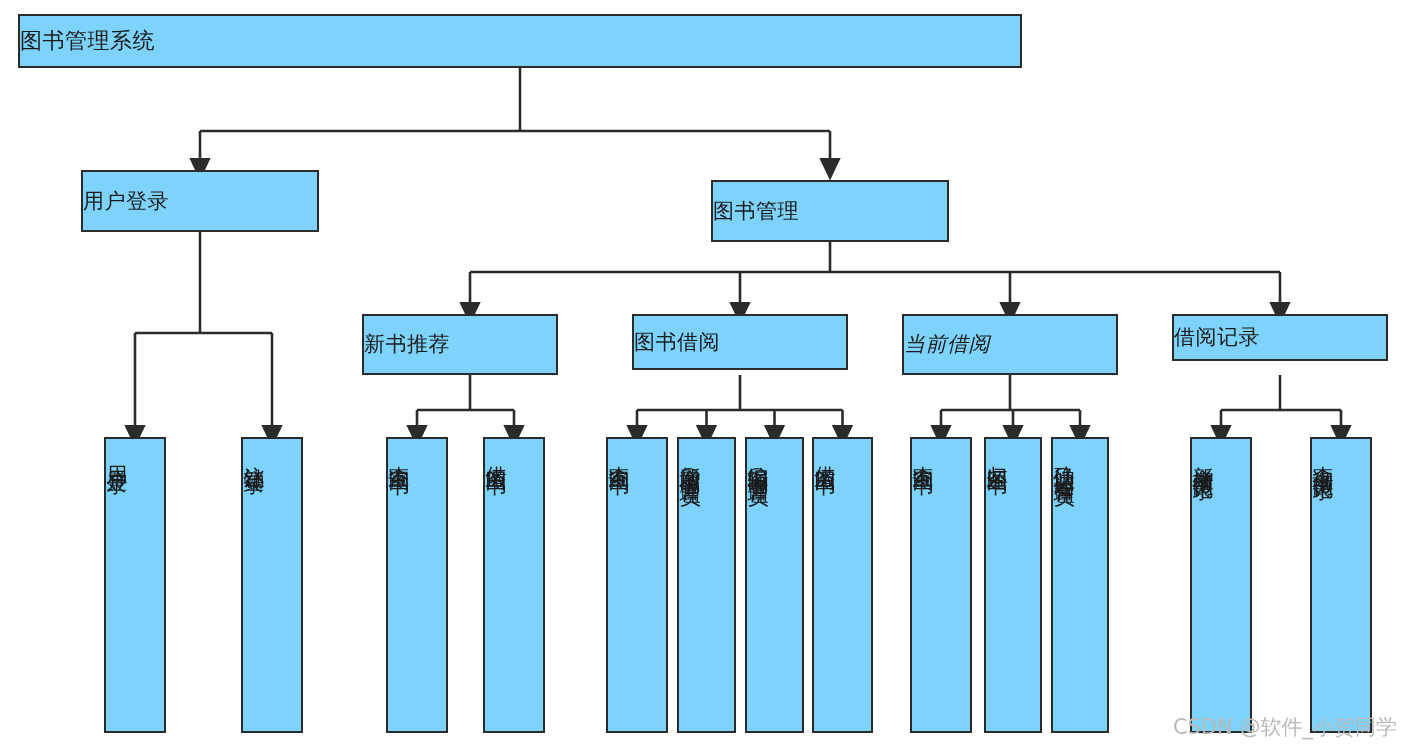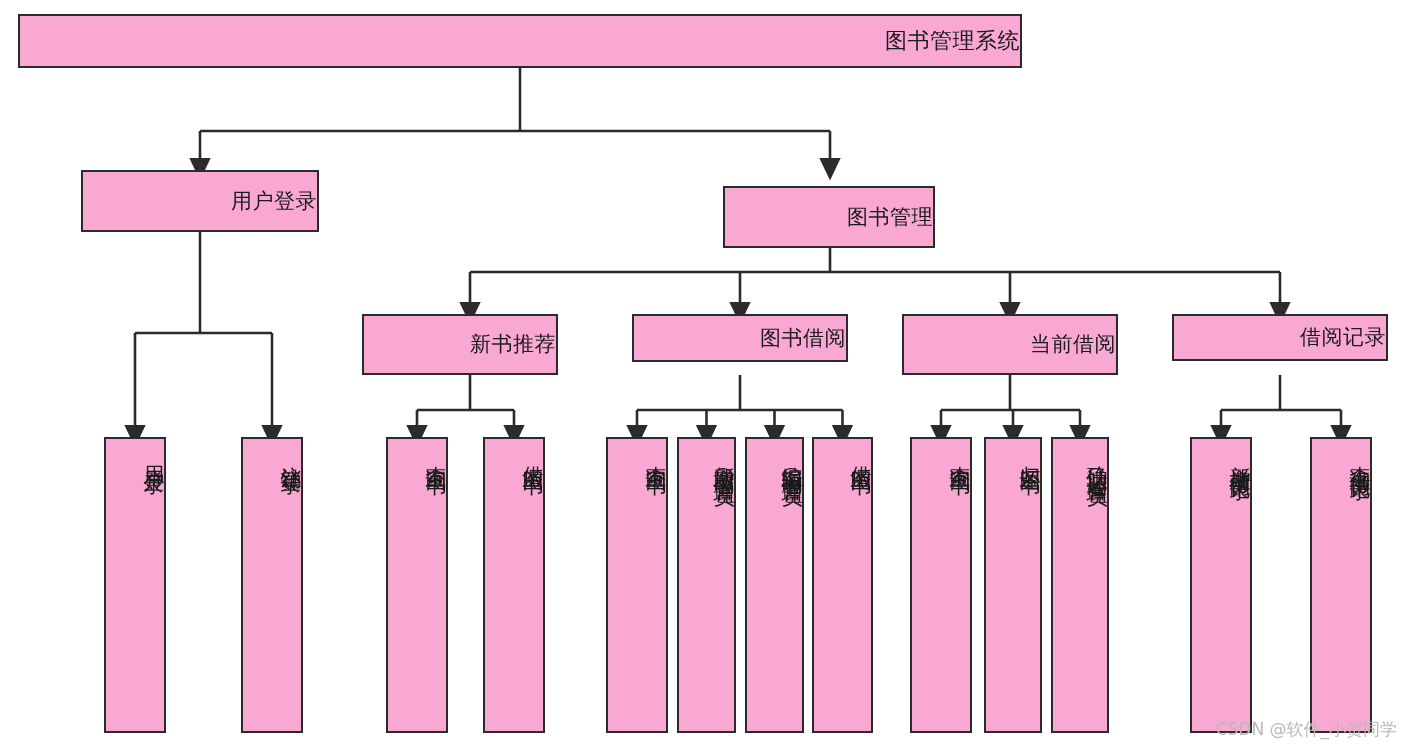--- a/index.html
+++ b/index.html
@@ -22,24 +22,24 @@
     position: absolute;
     left: 0;
     top: 0;
     width: 1405px;
     height: 747px;
   }
   .node {
     position: absolute;
     box-sizing: border-box;
     border: 2px solid #2b2b2b;
-    background: #f9a8d4;
+    background: #7dd3fc;
     display: flex;
     align-items: center;
-    justify-content: flex-end;
+    justify-content: flex-start;
     color: #1a1a1a;
     z-index: 3;
   }
   .node .label {
     display: block;
     text-align: center;
     line-height: 1.08;
     white-space: nowrap;
   }
   .node.horizontal .label {
@@ -58,21 +58,21 @@
     writing-mode: vertical-rl;
     text-orientation: upright;
     font-size: 21px;
     letter-spacing: 3px;
     line-height: 1;
   }
   #watermark {
     position: absolute;
     right: 8px;
     bottom: 6px;
-    font-size: 17px;
+    font-size: 21px;
     color: #b9b9b9;
     z-index: 5;
     white-space: nowrap;
     font-family: "DejaVu Sans", "Liberation Sans", sans-serif;
   }
 </style>
 </head>
 <body>
 
 <div id="diagram-root">
@@ -120,30 +120,30 @@
       </g>
   </svg>
 
   <div id="node-layer">
       <div class="node horizontal root" style="left: 18px; top: 14px; width: 1004px; height: 54px;">
         <span class="label">图书管理系统</span>
       </div>
       <div class="node horizontal" style="left: 81px; top: 170px; width: 238px; height: 62px;">
         <span class="label">用户登录</span>
       </div>
-      <div class="node horizontal" style="left: 711px; top: 186px; width: 212px; height: 62px; margin-left: 12px;">
+      <div class="node horizontal" style="left: 711px; top: 180px; width: 238px; height: 62px;">
         <span class="label">图书管理</span>
       </div>
       <div class="node horizontal" style="left: 362px; top: 314px; width: 196px; height: 61px;">
         <span class="label">新书推荐</span>
       </div>
-      <div class="node horizontal" style="left: 632px; top: 314px; width: 216px; height: 48px;">
+      <div class="node horizontal" style="left: 632px; top: 314px; width: 216px; height: 56px;">
         <span class="label">图书借阅</span>
       </div>
-      <div class="node horizontal" style="left: 902px; top: 314px; width: 216px; height: 61px;">
+      <div class="node horizontal" style="left: 902px; top: 314px; width: 216px; height: 61px; font-style: italic;">
         <span class="label">当前借阅</span>
       </div>
       <div class="node horizontal" style="left: 1172px; top: 314px; width: 216px; height: 47px;">
         <span class="label">借阅记录</span>
       </div>
       <div class="node vertical" style="left: 104px; top: 437px; width: 62px; height: 296px;">
         <span class="label">用户登录</span>
       </div>
       <div class="node vertical" style="left: 241px; top: 437px; width: 62px; height: 296px;">
         <span class="label">注销登录</span>

